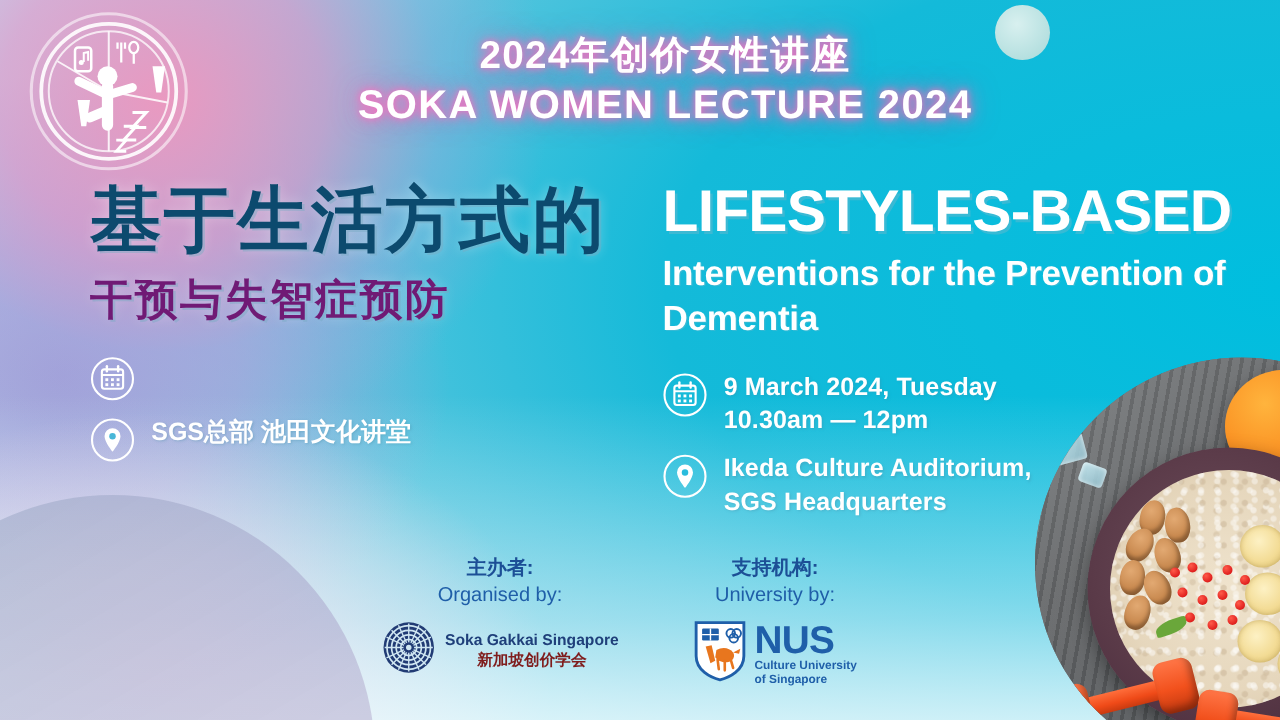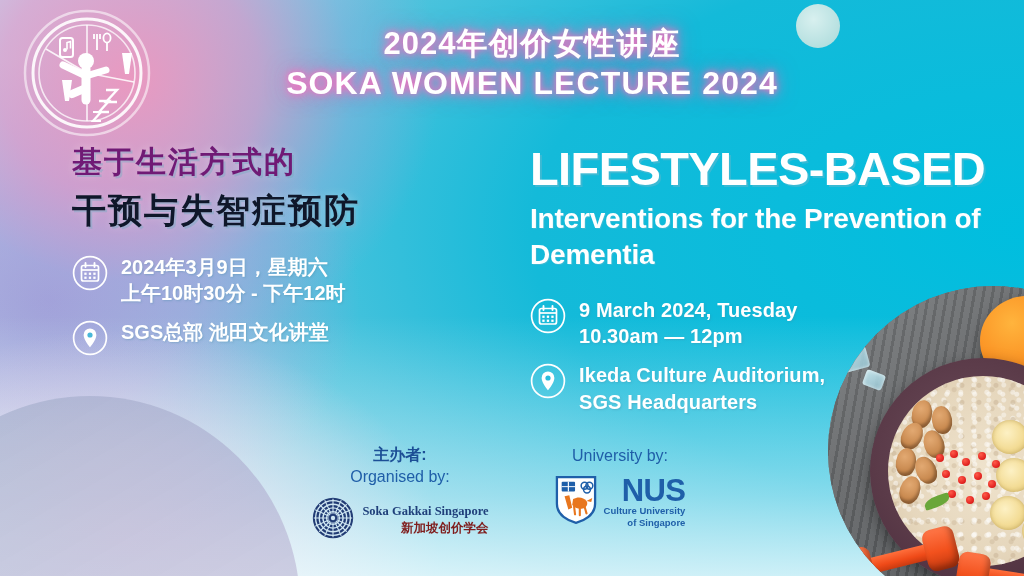--- a/index.html
+++ b/index.html
@@ -219,32 +219,32 @@
 
   
   .col {
     position: absolute;
     z-index: 5;
   }
   .col-cn { left: 72px; top: 145px; width: 450px; }
   .col-en { left: 530px; top: 145px; width: 470px; }
 
   .head-cn-1 {
-    font-size: 30px;
-    font-weight: 700;
-    color: #701a75;
+    font-size: 57px;
+    font-weight: 700;
+    color: #0c4a6e;
     line-height: 1.12;
     letter-spacing: 2px;
     text-shadow: 2px 2px 0 rgba(120,170,195,0.45), 0 0 10px rgba(255,255,255,0.35);
   }
   .head-cn-2 {
     margin-top: 12px;
     font-size: 34px;
     font-weight: 700;
-    color: #0f172a;
+    color: #701a75;
     line-height: 1.15;
     letter-spacing: 2px;
     text-shadow: 2px 2px 0 rgba(120,170,195,0.45), 0 0 10px rgba(255,255,255,0.3);
   }
   .head-en-1 {
     font-size: 47px;
     font-weight: 700;
     color: #ffffff;
     line-height: 1.0;
     letter-spacing: -0.6px;
@@ -460,24 +460,20 @@
             <line x1="9.5" y1="15" x2="26.5" y2="15" stroke="#fff" stroke-width="1.7"></line>
             <line x1="13.5" y1="8" x2="13.5" y2="12" stroke="#fff" stroke-width="1.9" stroke-linecap="round"></line>
             <line x1="22.5" y1="8" x2="22.5" y2="12" stroke="#fff" stroke-width="1.9" stroke-linecap="round"></line>
             <rect x="12.3" y="17.6" width="2.3" height="2.3" fill="#fff"></rect>
             <rect x="16.8" y="17.6" width="2.3" height="2.3" fill="#fff"></rect>
             <rect x="21.3" y="17.6" width="2.3" height="2.3" fill="#fff"></rect>
             <rect x="12.3" y="21.6" width="2.3" height="2.3" fill="#fff"></rect>
             <rect x="16.8" y="21.6" width="2.3" height="2.3" fill="#fff"></rect>
             <rect x="21.3" y="21.6" width="2.3" height="2.3" fill="#fff"></rect>
           </svg>
-        </div>
-        <div class="det-text">
-          <span class="ln">2024年3月9日，星期六</span>
-          <span class="ln">上午10时30分 - 下午12时</span>
         </div>
       </div>
 
       <div class="det-row">
         <div class="det-icon">
           <svg viewBox="0 0 36 36" width="36" height="36">
             <circle cx="18" cy="18" r="16.4" fill="none" stroke="#fff" stroke-width="1.7"></circle>
             <path d="M18 8.5 a6.4 6.4 0 0 1 6.4 6.4 c0 4.6 -6.4 12.4 -6.4 12.4 s-6.4 -7.8 -6.4 -12.4 A6.4 6.4 0 0 1 18 8.5 Z" fill="#fff"></path>
             <circle cx="18" cy="15" r="2.6" fill="#49b7d8"></circle>
           </svg>
@@ -559,48 +555,49 @@
               <line x1="39" y1="9" x2="9" y2="39"></line>
               <line x1="15" y1="4.6" x2="33" y2="43.4"></line>
               <line x1="33" y1="4.6" x2="15" y2="43.4"></line>
               <line x1="4.6" y1="15" x2="43.4" y2="33"></line>
               <line x1="43.4" y1="15" x2="4.6" y2="33"></line>
             </g>
             <circle cx="24" cy="24" r="4.6" fill="#213b74"></circle>
             <circle cx="24" cy="24" r="2.4" fill="#cfe6f2"></circle>
           </svg>
         </div>
-        <div style="text-align:right;font-family:Liberation Serif, serif;">
+        <div style="text-align:center;">
           <div class="sgs-name-1">Soka Gakkai Singapore</div>
           <div class="sgs-name-2">新加坡创价学会</div>
         </div>
       </div>
     </div>
 
     <div class="foot-block">
+      <div class="foot-cn">支持机构:</div>
       <div class="foot-en">University by:</div>
       <div class="logo-row">
         <div>
           <svg viewBox="0 0 44 52" width="42" height="50">
             <path d="M2 2 h40 v28 c0 12 -12 18 -20 20 C14 48 2 42 2 30 Z" fill="#ffffff" stroke="#1f5fa9" stroke-width="2.4"></path>
             <rect x="7" y="7" width="14" height="10" rx="1" fill="#1f5fa9"></rect>
             <path d="M7 12 h14" stroke="#fff" stroke-width="1"></path>
             <path d="M14 7 v10" stroke="#fff" stroke-width="1.2"></path>
             <g transform="translate(26,7)">
               <circle cx="5" cy="4" r="3.6" fill="none" stroke="#1f5fa9" stroke-width="1.6"></circle>
               <circle cx="10" cy="4" r="3.6" fill="none" stroke="#1f5fa9" stroke-width="1.6"></circle>
               <circle cx="7.5" cy="8" r="3.6" fill="none" stroke="#1f5fa9" stroke-width="1.6"></circle>
             </g>
             <path d="M10 22 l4 14 l4 -2 l-3 -13 Z" fill="#e8761e"></path>
             <path d="M19 25 c5 -3 11 -2 14 2 c2 3 0 7 -4 8 c-4 1 -9 -1 -11 -4 Z" fill="#e8761e"></path>
             <path d="M20 33 l1 8 M26 34 l0 8 M31 33 l2 7" stroke="#e8761e" stroke-width="2.2" stroke-linecap="round"></path>
             <path d="M33 27 l6 -3 l-1 4 Z" fill="#e8761e"></path>
           </svg>
         </div>
-        <div style="text-align:right;">
+        <div style="text-align:left;">
           <div class="nus-word">NUS</div>
           <div class="nus-sub">Culture University</div>
           <div class="nus-sub">of Singapore</div>
         </div>
       </div>
     </div>
 
   </div>
 
 </div>

